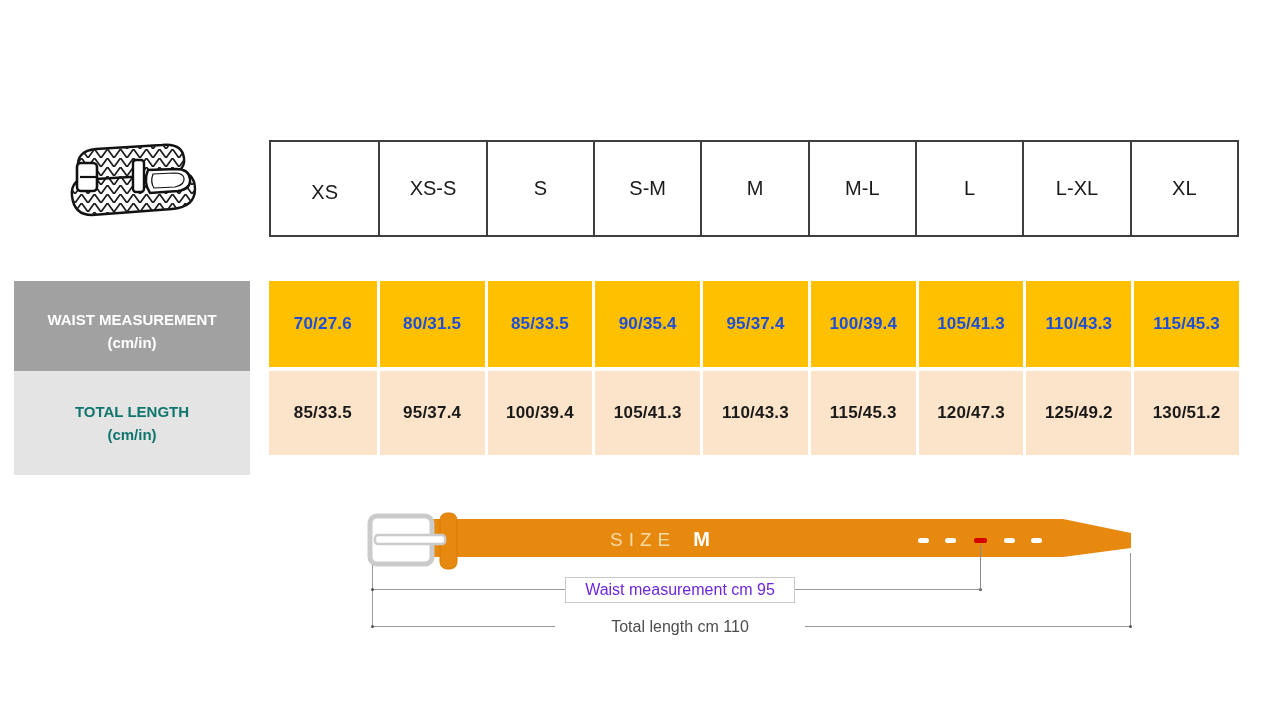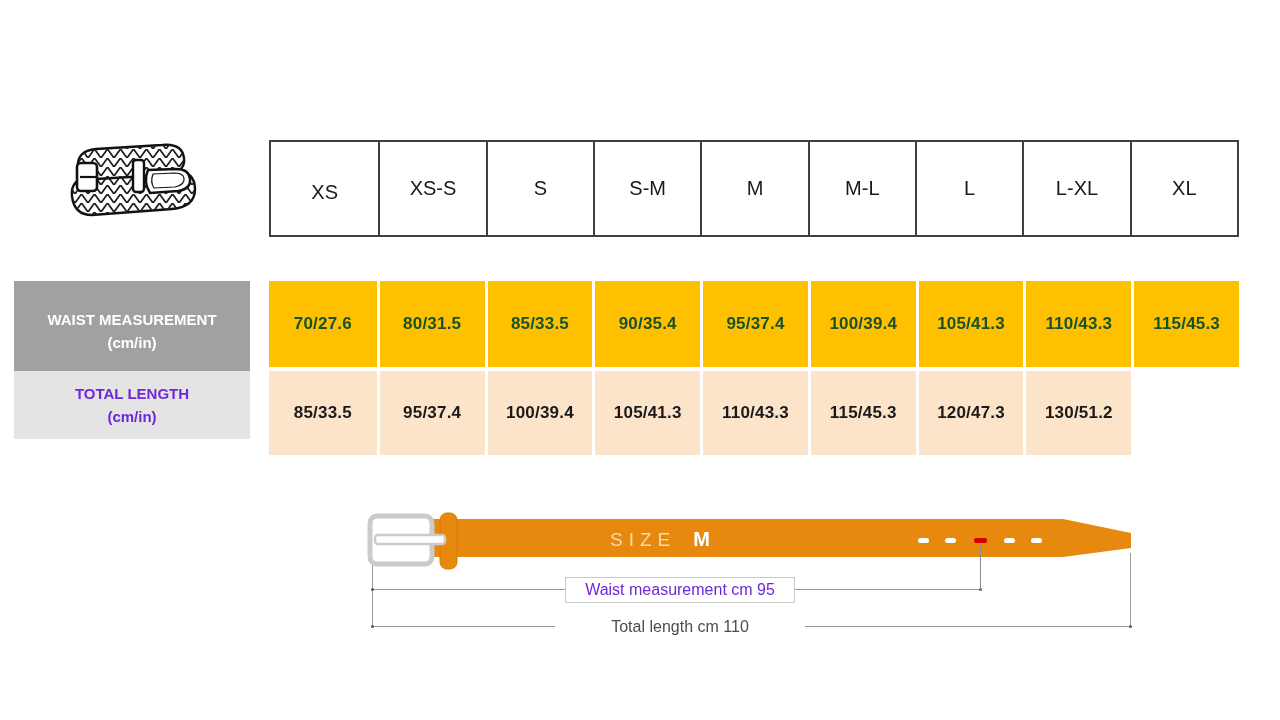--- a/index.html
+++ b/index.html
@@ -24,34 +24,34 @@
   }
   .size-cell:first-child { border-left:none;margin-top:8px; }
 
   
   .row-label {
     position:absolute; left:14px; width:236px;
     display:flex; flex-direction:column; align-items:center; justify-content:center;
     font-weight:bold; font-size:15px; line-height:1.55; text-align:center;
   }
   .row-label.waist { top:281px; height:100px; background:#a1a1a1; color:#ffffff; }
-  .row-label.total { top:371px; height:68px; background:#e4e4e4; color:#6d28d9; }
+  .row-label.total { top:371px; height:104px; background:#e4e4e4; color:#0f766e; }
 
   
   .val-grid {
     position:absolute; left:269px; width:970px;
     display:grid; grid-template-columns:repeat(9,1fr);
   }
   .val-grid.waist { top:281px; height:86px; }
   .val-grid.total { top:371px; height:84px; }
   .waist-cell, .total-cell {
     display:flex; align-items:center; justify-content:center;
     font-weight:bold; font-size:17px; letter-spacing:0.2px;
   }
-  .waist-cell { background:#ffc000; color:#14532d; }
+  .waist-cell { background:#ffc000; color:#1d4ed8; }
   .total-cell { background:#fce4ca; color:#1a1a1a; }
   .waist-cell + .waist-cell, .total-cell + .total-cell { border-left:3px solid #ffffff; }
 
   
   .belt-svg { position:absolute; left:360px; top:502px; width:780px; height:76px; z-index:1; }
   .size-text {
     position:absolute; left:610px; top:528px; z-index:2;
     display:flex; align-items:center; gap:17px;
   }
   .size-word { color:#f5dca6; font-size:19px; letter-spacing:6px; }
@@ -146,20 +146,21 @@
   </div>
 
   <div class="val-grid total">
       <div class="total-cell">85/33.5</div>
       <div class="total-cell">95/37.4</div>
       <div class="total-cell">100/39.4</div>
       <div class="total-cell">105/41.3</div>
       <div class="total-cell">110/43.3</div>
       <div class="total-cell">115/45.3</div>
       <div class="total-cell">120/47.3</div>
+      <div class="total-cell">125/49.2</div>
       <div class="total-cell">130/51.2</div>
     </div>
 
   <svg class="belt-svg" viewBox="0 0 780 76" xmlns="http://www.w3.org/2000/svg">
 
     <polygon points="68,17 703,17 771,31 771,46 703,55 68,55" fill="#e8890f"></polygon>
 
     <rect x="80" y="11" width="17" height="56" rx="7" fill="#e8890f" stroke="#d67b05" stroke-width="1"></rect>
 
     <rect x="10" y="14" width="62" height="48" rx="7" fill="#ffffff" stroke="#cbcbcb" stroke-width="5"></rect>

